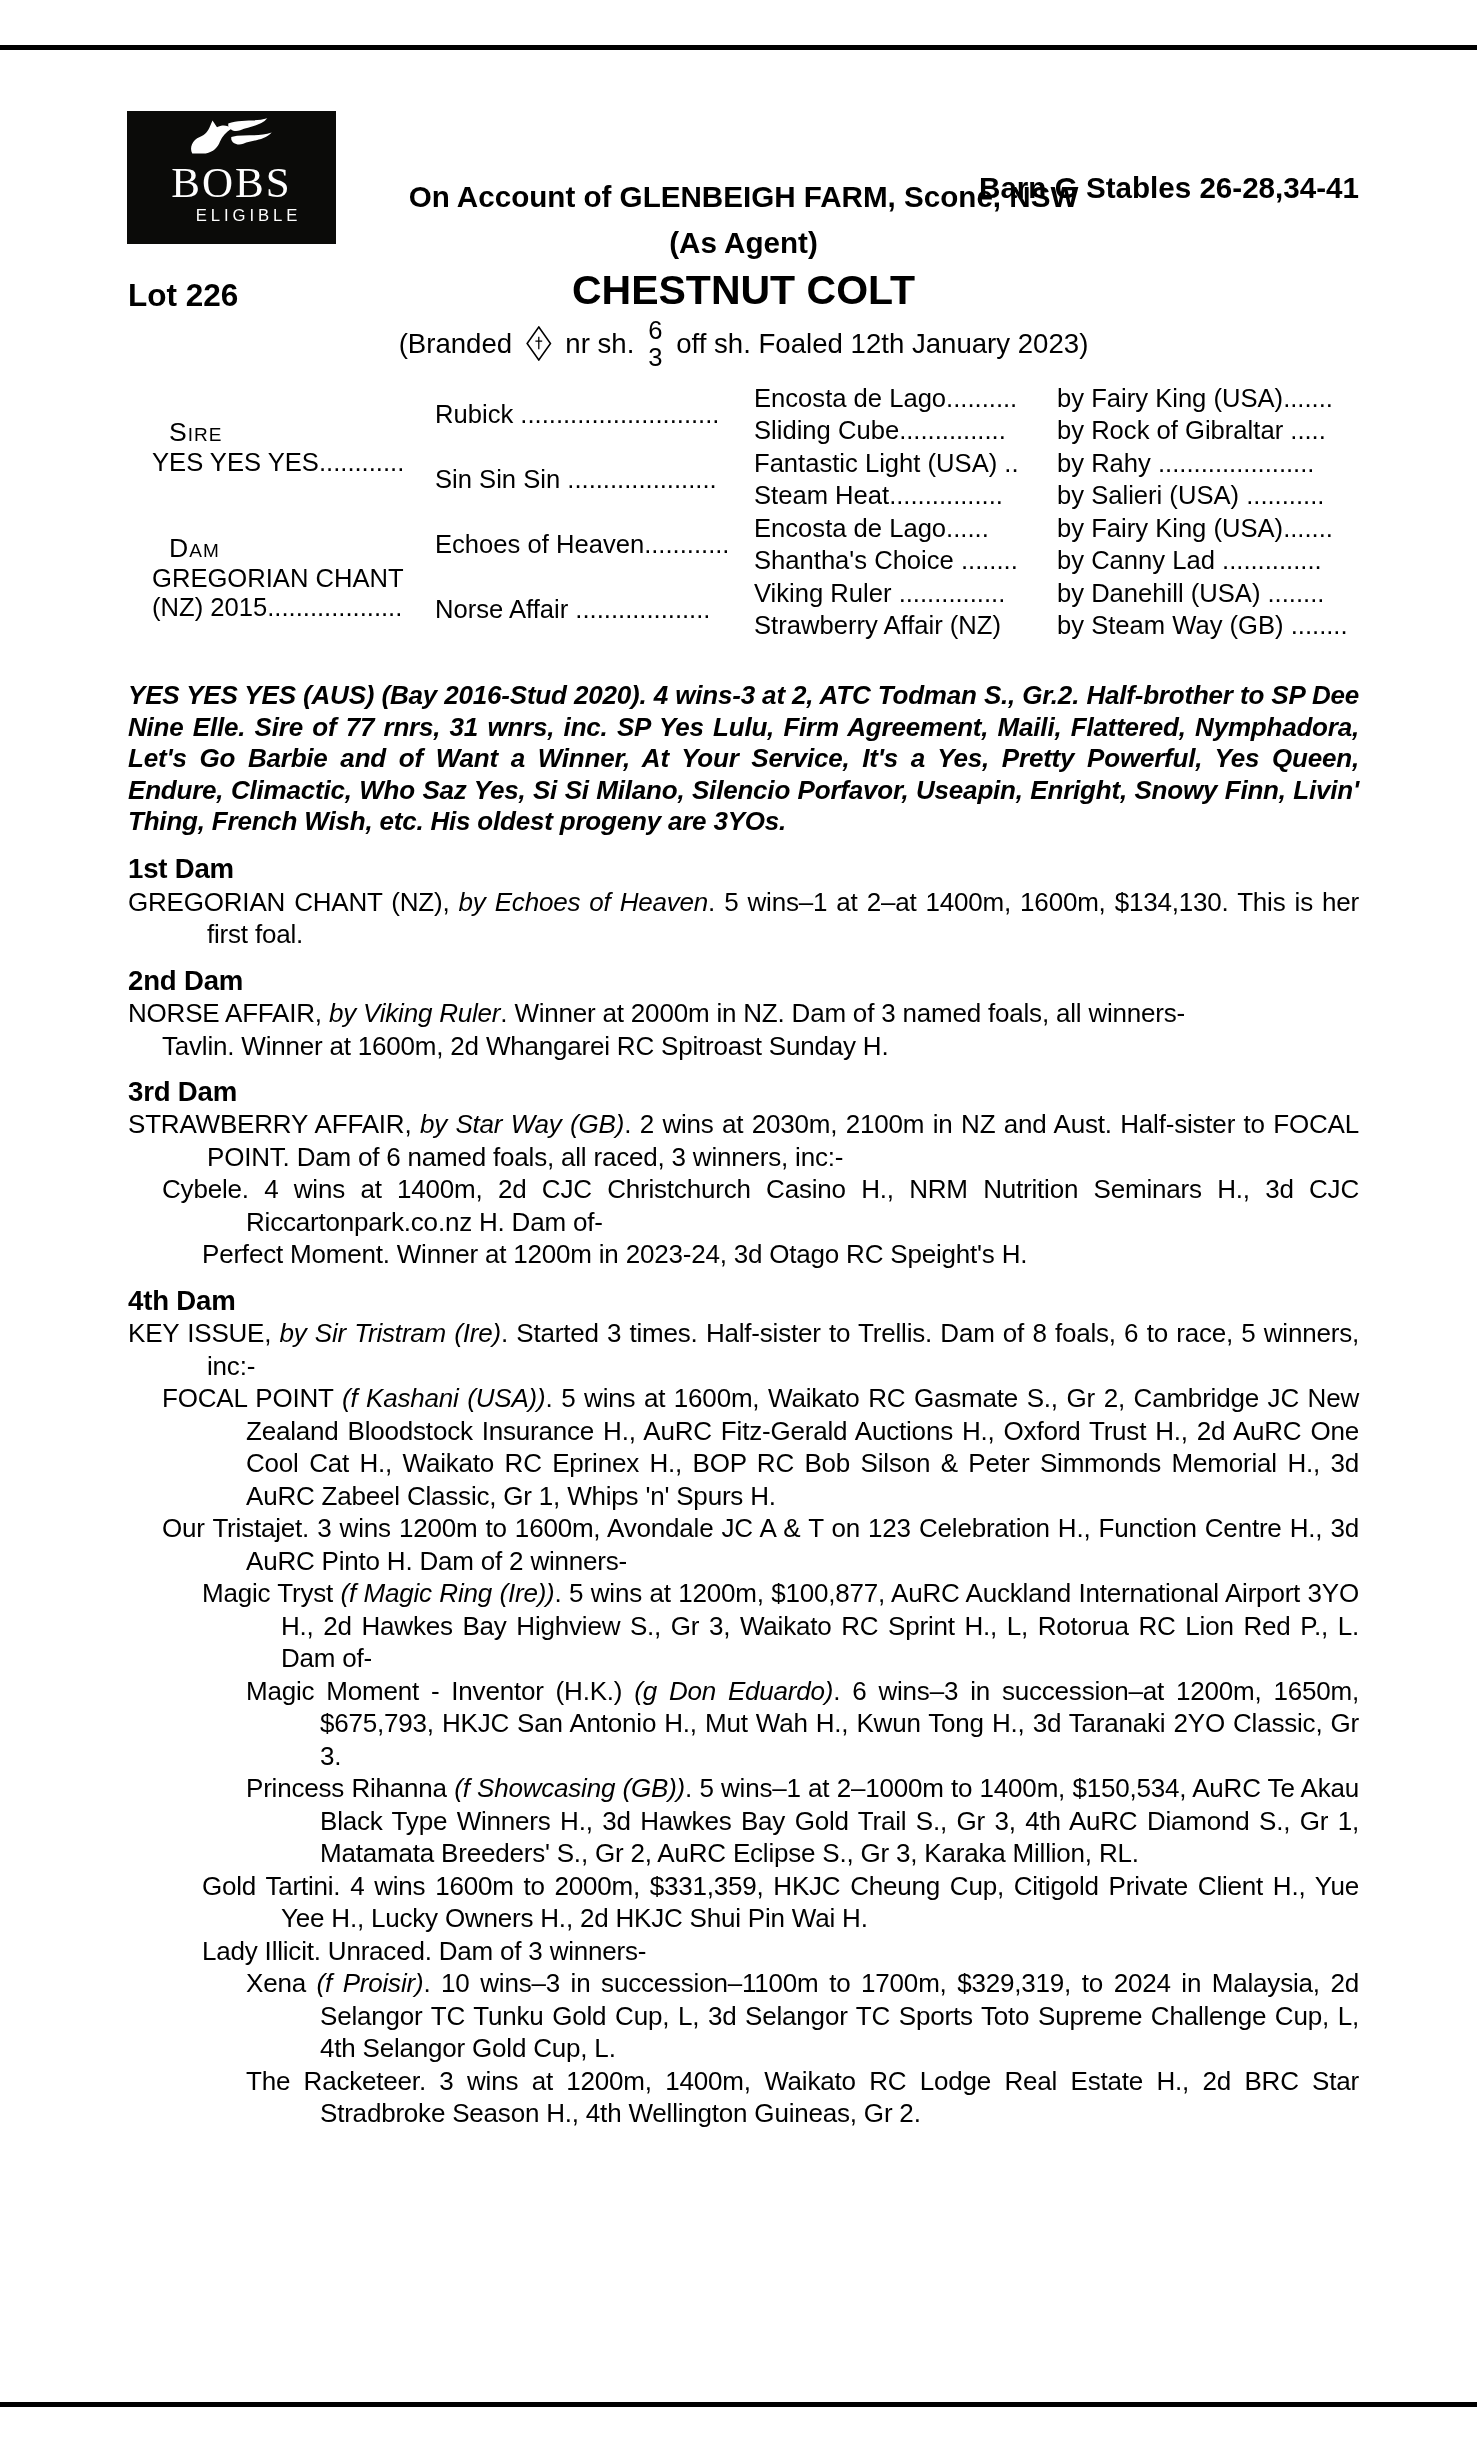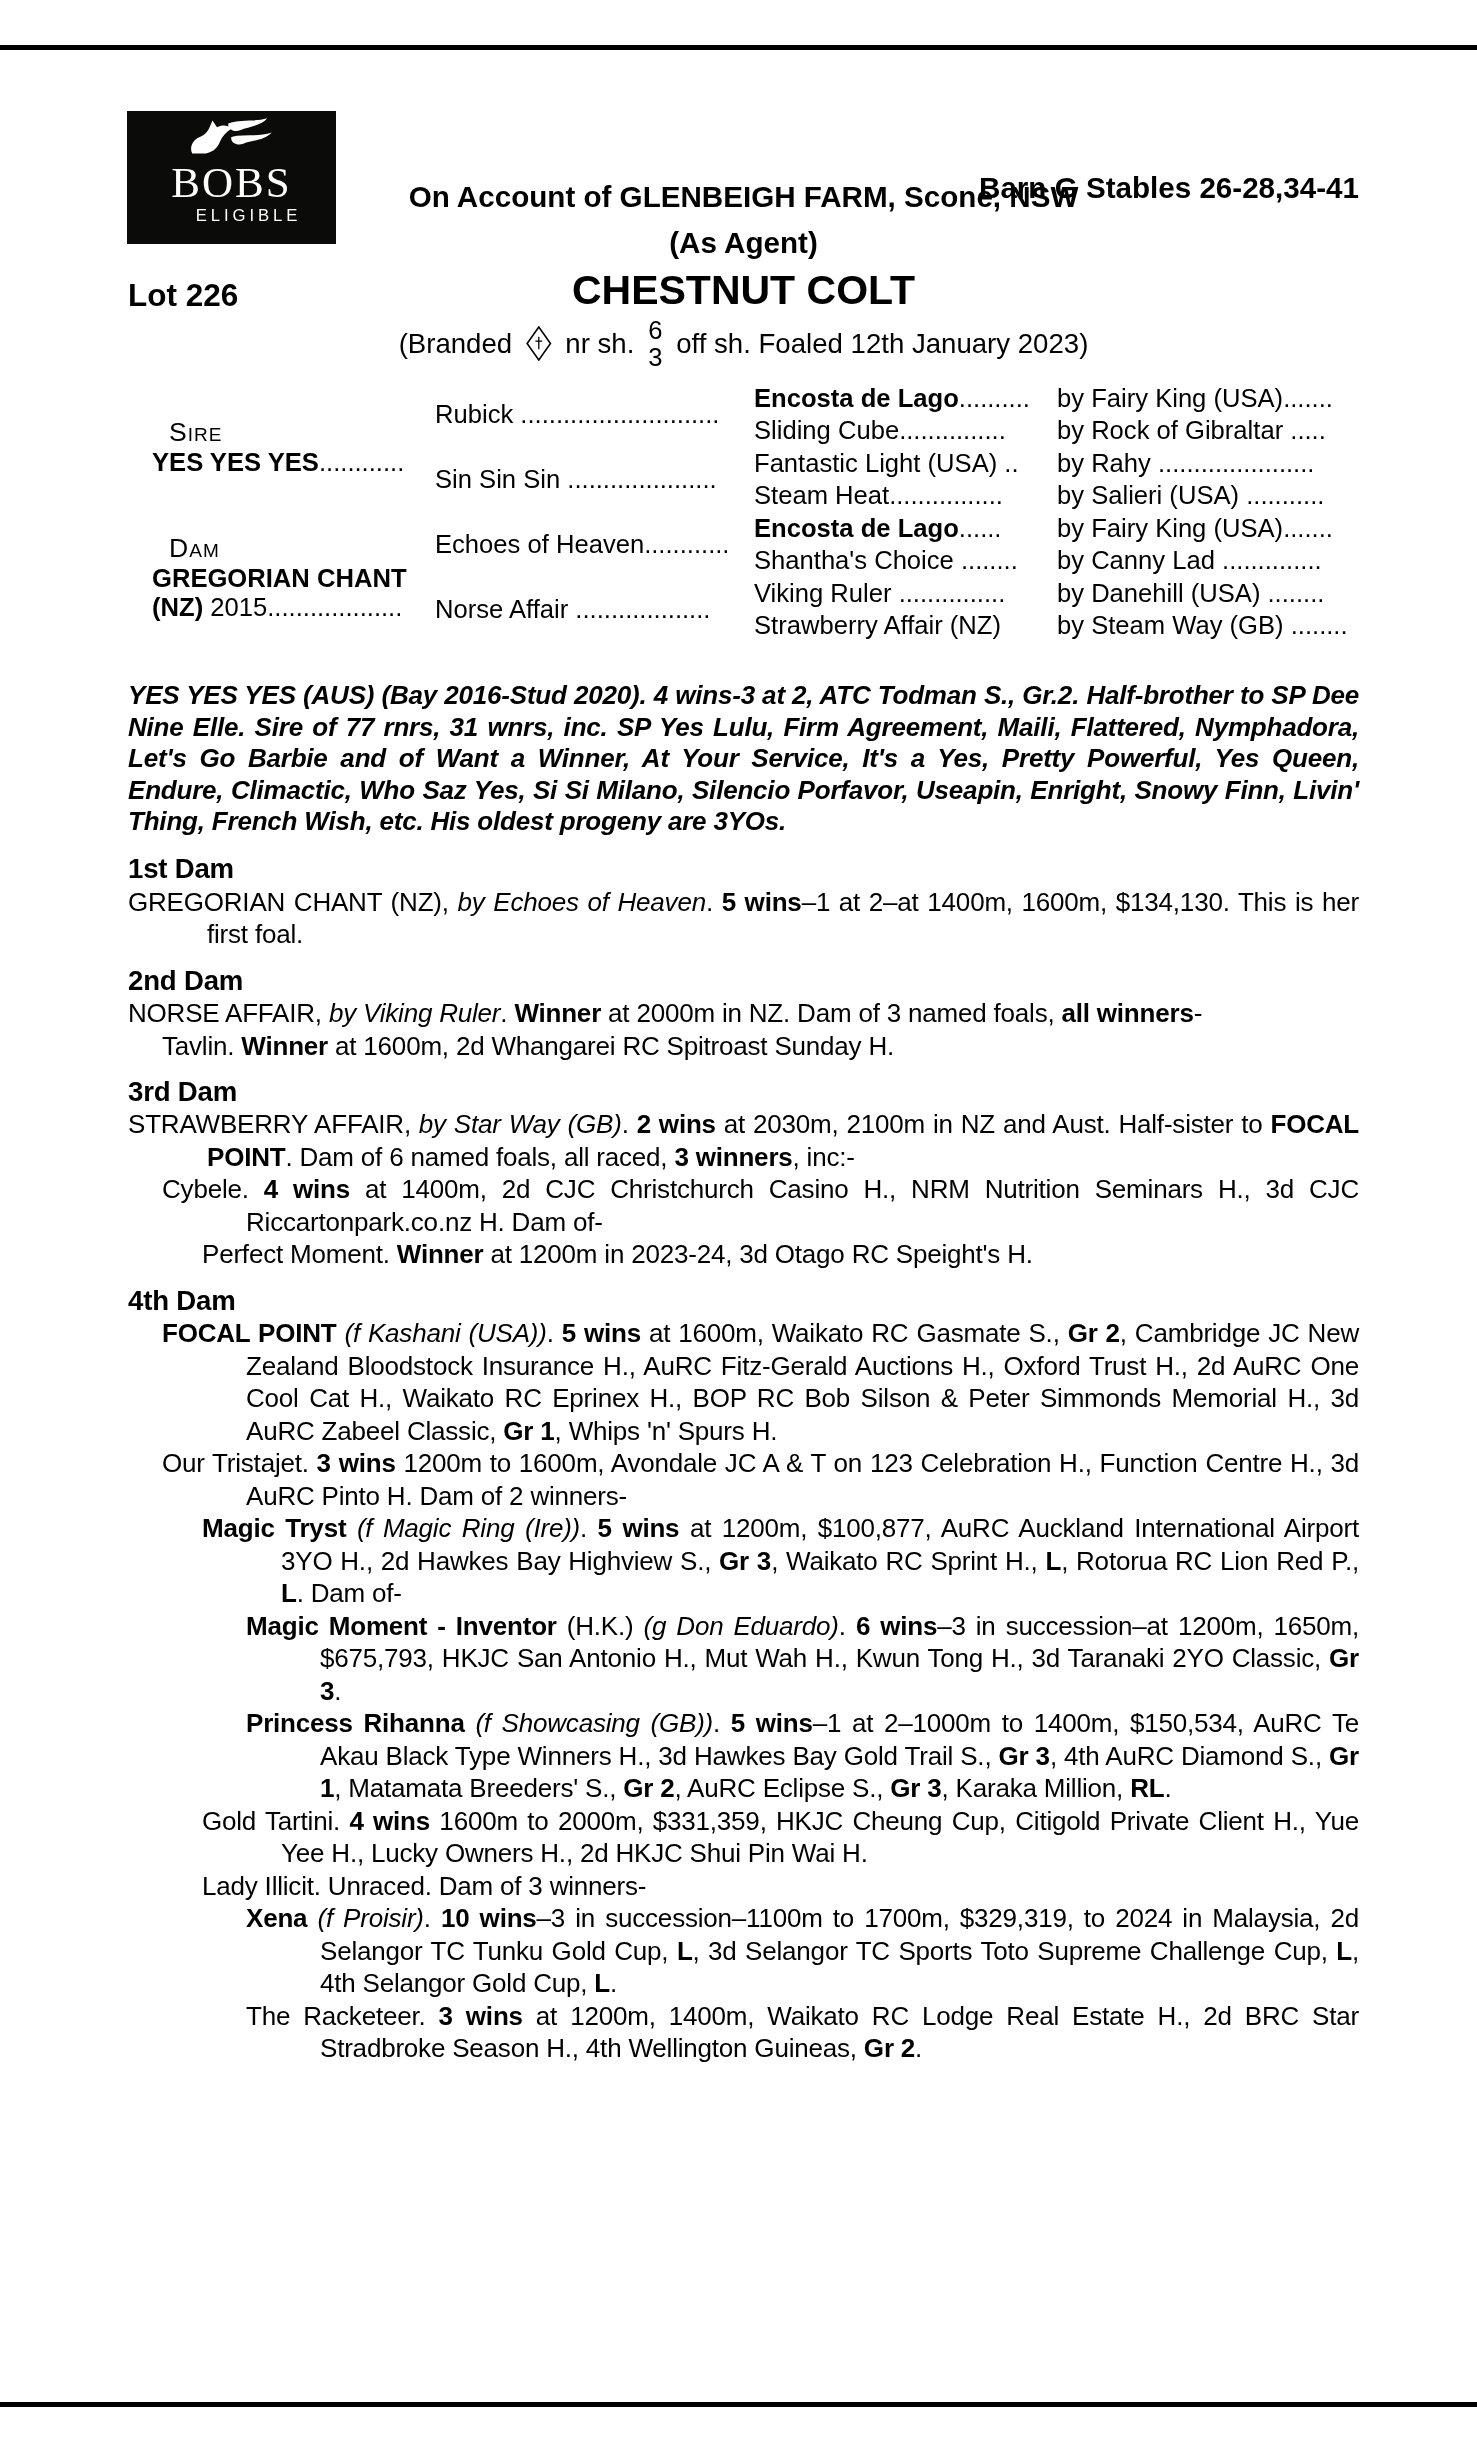--- a/index.html
+++ b/index.html
@@ -44,21 +44,21 @@
   .bodytext{position:absolute;top:680px;left:128px;width:1231px;font-size:26px;line-height:32.5px;
             text-align:justify;letter-spacing:-0.2px;}
   .sire-par{font-weight:bold;font-style:italic;line-height:31.5px;margin:0 0 15.8px 0;}
   section{margin:0 0 13.8px 0;}
   .sec-h{font-size:27.6px;font-weight:bold;margin:0;text-align:left;}
   p.entry{margin:0;}
   .lv0{padding-left:79px;text-indent:-79px;}
   .lv1{padding-left:118px;text-indent:-84px;}
   .lv2{padding-left:153px;text-indent:-79px;}
   .lv3{padding-left:192px;text-indent:-74px;}
-  .b{font-weight:bold;}
+  .b{font-weight:normal;}
   .i{font-style:italic;}
 </style>
 </head>
 <body>
 
 <div class="rule" id="rule-top"></div>
 
 <div class="logo">
   <svg viewBox="0 0 130 60" width="156" height="45">
     <path fill="#fff" d="M12 50 C8 42 12 32 22 28 C30 25 33 20 36 13 L39 6 L45 15 C52 11 60 12 64 17 C57 22 52 27 49 34 C46 42 40 48 30 50 Z"></path>
@@ -198,20 +198,21 @@
             <p class="entry lv1"><span>Cybele. </span><span class="b">4 wins</span><span> at 1400m, 2d CJC Christchurch Casino H., NRM Nutrition Seminars H., 3d CJC Riccartonpark.co.nz H. Dam of-</span></p>
 
             <p class="entry lv2"><span>Perfect Moment. </span><span class="b">Winner</span><span> at 1200m in 2023-24, 3d Otago RC Speight's H.</span></p>
           </div>
       </section>
 
       <section>
         <h3 class="sec-h">4th Dam</h3>
         <div>
 
+            <p class="entry lv0"><span>KEY ISSUE, </span><span class="i">by Sir Tristram (Ire)</span><span>. Started 3 times. Half-sister to </span><span class="b">Trellis</span><span>. Dam of 8 foals, 6 to race, </span><span class="b">5 winners</span><span>, inc:-</span></p>
 
             <p class="entry lv1"><span class="b">FOCAL POINT </span><span class="i">(f Kashani (USA))</span><span>. </span><span class="b">5 wins</span><span> at 1600m, Waikato RC Gasmate S., </span><span class="b">Gr 2</span><span>, Cambridge JC New Zealand Bloodstock Insurance H., AuRC Fitz-Gerald Auctions H., Oxford Trust H., 2d AuRC One Cool Cat H., Waikato RC Eprinex H., BOP RC Bob Silson &amp; Peter Simmonds Memorial H., 3d AuRC Zabeel Classic, </span><span class="b">Gr 1</span><span>, Whips 'n' Spurs H.</span></p>
 
             <p class="entry lv1"><span>Our Tristajet. </span><span class="b">3 wins</span><span> 1200m to 1600m, Avondale JC A &amp; T on 123 Celebration H., Function Centre H., 3d AuRC Pinto H. Dam of 2 winners-</span></p>
 
             <p class="entry lv2"><span class="b">Magic Tryst </span><span class="i">(f Magic Ring (Ire))</span><span>. </span><span class="b">5 wins</span><span> at 1200m, $100,877, AuRC Auckland International Airport 3YO H., 2d Hawkes Bay Highview S., </span><span class="b">Gr 3</span><span>, Waikato RC Sprint H., </span><span class="b">L</span><span>, Rotorua RC Lion Red P., </span><span class="b">L</span><span>. Dam of-</span></p>
 
             <p class="entry lv3"><span class="b">Magic Moment - Inventor</span><span> (H.K.) </span><span class="i">(g Don Eduardo)</span><span>. </span><span class="b">6 wins</span><span>–3 in succession–at 1200m, 1650m, $675,793, HKJC San Antonio H., Mut Wah H., Kwun Tong H., 3d Taranaki 2YO Classic, </span><span class="b">Gr 3</span><span>.</span></p>
 
             <p class="entry lv3"><span class="b">Princess Rihanna </span><span class="i">(f Showcasing (GB))</span><span>. </span><span class="b">5 wins</span><span>–1 at 2–1000m to 1400m, $150,534, AuRC Te Akau Black Type Winners H., 3d Hawkes Bay Gold Trail S., </span><span class="b">Gr 3</span><span>, 4th AuRC Diamond S., </span><span class="b">Gr 1</span><span>, Matamata Breeders' S., </span><span class="b">Gr 2</span><span>, AuRC Eclipse S., </span><span class="b">Gr 3</span><span>, Karaka Million, </span><span class="b">RL</span><span>.</span></p>

